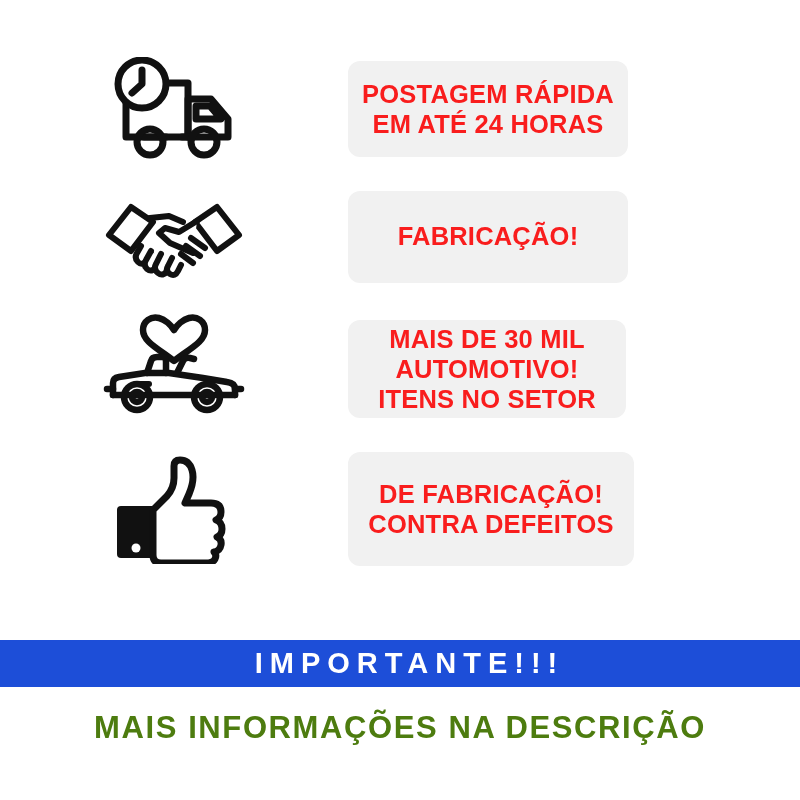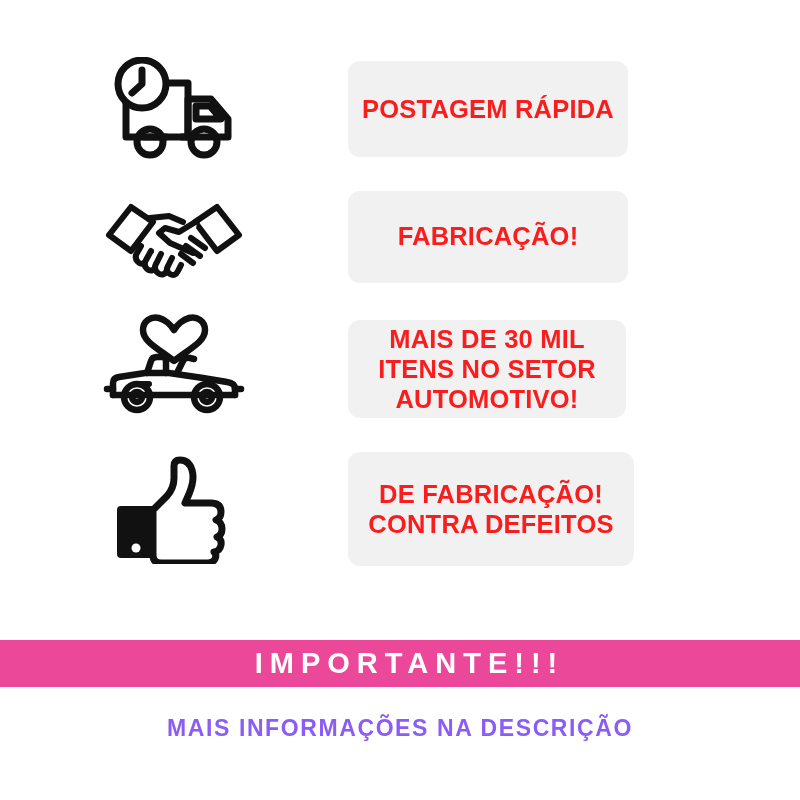--- a/index.html
+++ b/index.html
@@ -68,21 +68,21 @@
   .card-1 { width:280px; height:96px; font-size:25.5px; }
   .card-2 { width:280px; height:92px; font-size:25.5px; }
   .card-3 { width:278px; height:98px; font-size:25.5px; }
   .card-4 { width:286px; height:114px; font-size:25.5px; }
 
   
   .important-strip {
     position:absolute;
     left:0; top:640px;
     width:800px; height:47px;
-    background:#ec4899;
+    background:#1d4ed8;
     display:flex;
     align-items:center;
     justify-content:center;
     padding-left:12px;
   }
   .important-strip .label {
     color:#ffffff;
     font-size:29px;
     font-weight:bold;
     letter-spacing:7px;
@@ -92,22 +92,22 @@
 
   .description-note {
     position:absolute;
     left:0; top:700px;
     width:800px; height:56px;
     display:flex;
     align-items:center;
     justify-content:center;
   }
   .description-note .label {
-    color:#8b5cf6;
-    font-size:23px;
+    color:#4d7c0f;
+    font-size:31px;
     font-weight:bold;
     letter-spacing:1.6px;
     white-space:nowrap;
   }
 </style>
 </head>
 <body>
 
 <div class="promo-banner">
 
@@ -129,20 +129,21 @@
           <circle cx="46" cy="85" r="13"></circle>
           <circle cx="100" cy="85" r="13"></circle>
 
           <circle cx="38" cy="27" r="24" fill="#ffffff"></circle>
           <path d="M38 13 v14 l-10 9"></path>
         </svg>
       </div>
       <div class="text-cell">
         <div class="benefit-card card-1">
           <span class="ln">POSTAGEM RÁPIDA</span>
+          <span class="ln">EM ATÉ 24 HORAS</span>
         </div>
       </div>
     </div>
 
     <div class="benefit-row r2">
       <div class="icon-cell">
         <svg width="146" height="92" viewBox="0 0 146 92" fill="#ffffff" stroke="#111111" stroke-width="6" stroke-linecap="round" stroke-linejoin="round">
 
           <path d="M8 44 L30 16 L52 31 L30 60 Z"></path>
 
@@ -191,22 +192,22 @@
 
           <circle cx="38" cy="88" r="13"></circle>
           <circle cx="38" cy="88" r="5"></circle>
           <circle cx="108" cy="88" r="13"></circle>
           <circle cx="108" cy="88" r="5"></circle>
         </svg>
       </div>
       <div class="text-cell">
         <div class="benefit-card card-3">
           <span class="ln">MAIS DE 30 MIL</span>
+          <span class="ln">AUTOMOTIVO!</span>
           <span class="ln">ITENS NO SETOR</span>
-          <span class="ln">AUTOMOTIVO!</span>
         </div>
       </div>
     </div>
 
     <div class="benefit-row r4">
       <div class="icon-cell">
         <svg width="126" height="110" viewBox="0 0 126 110" fill="none" stroke="#111111" stroke-width="7" stroke-linecap="round" stroke-linejoin="round">
 
           <path d="M10 52 h32 v52 h-32 q-4 0 -4 -4 v-44 q0 -4 4 -4 z" fill="#111111" stroke="none"></path>
           <circle cx="25" cy="94" r="4.5" fill="#ffffff" stroke="none"></circle>

